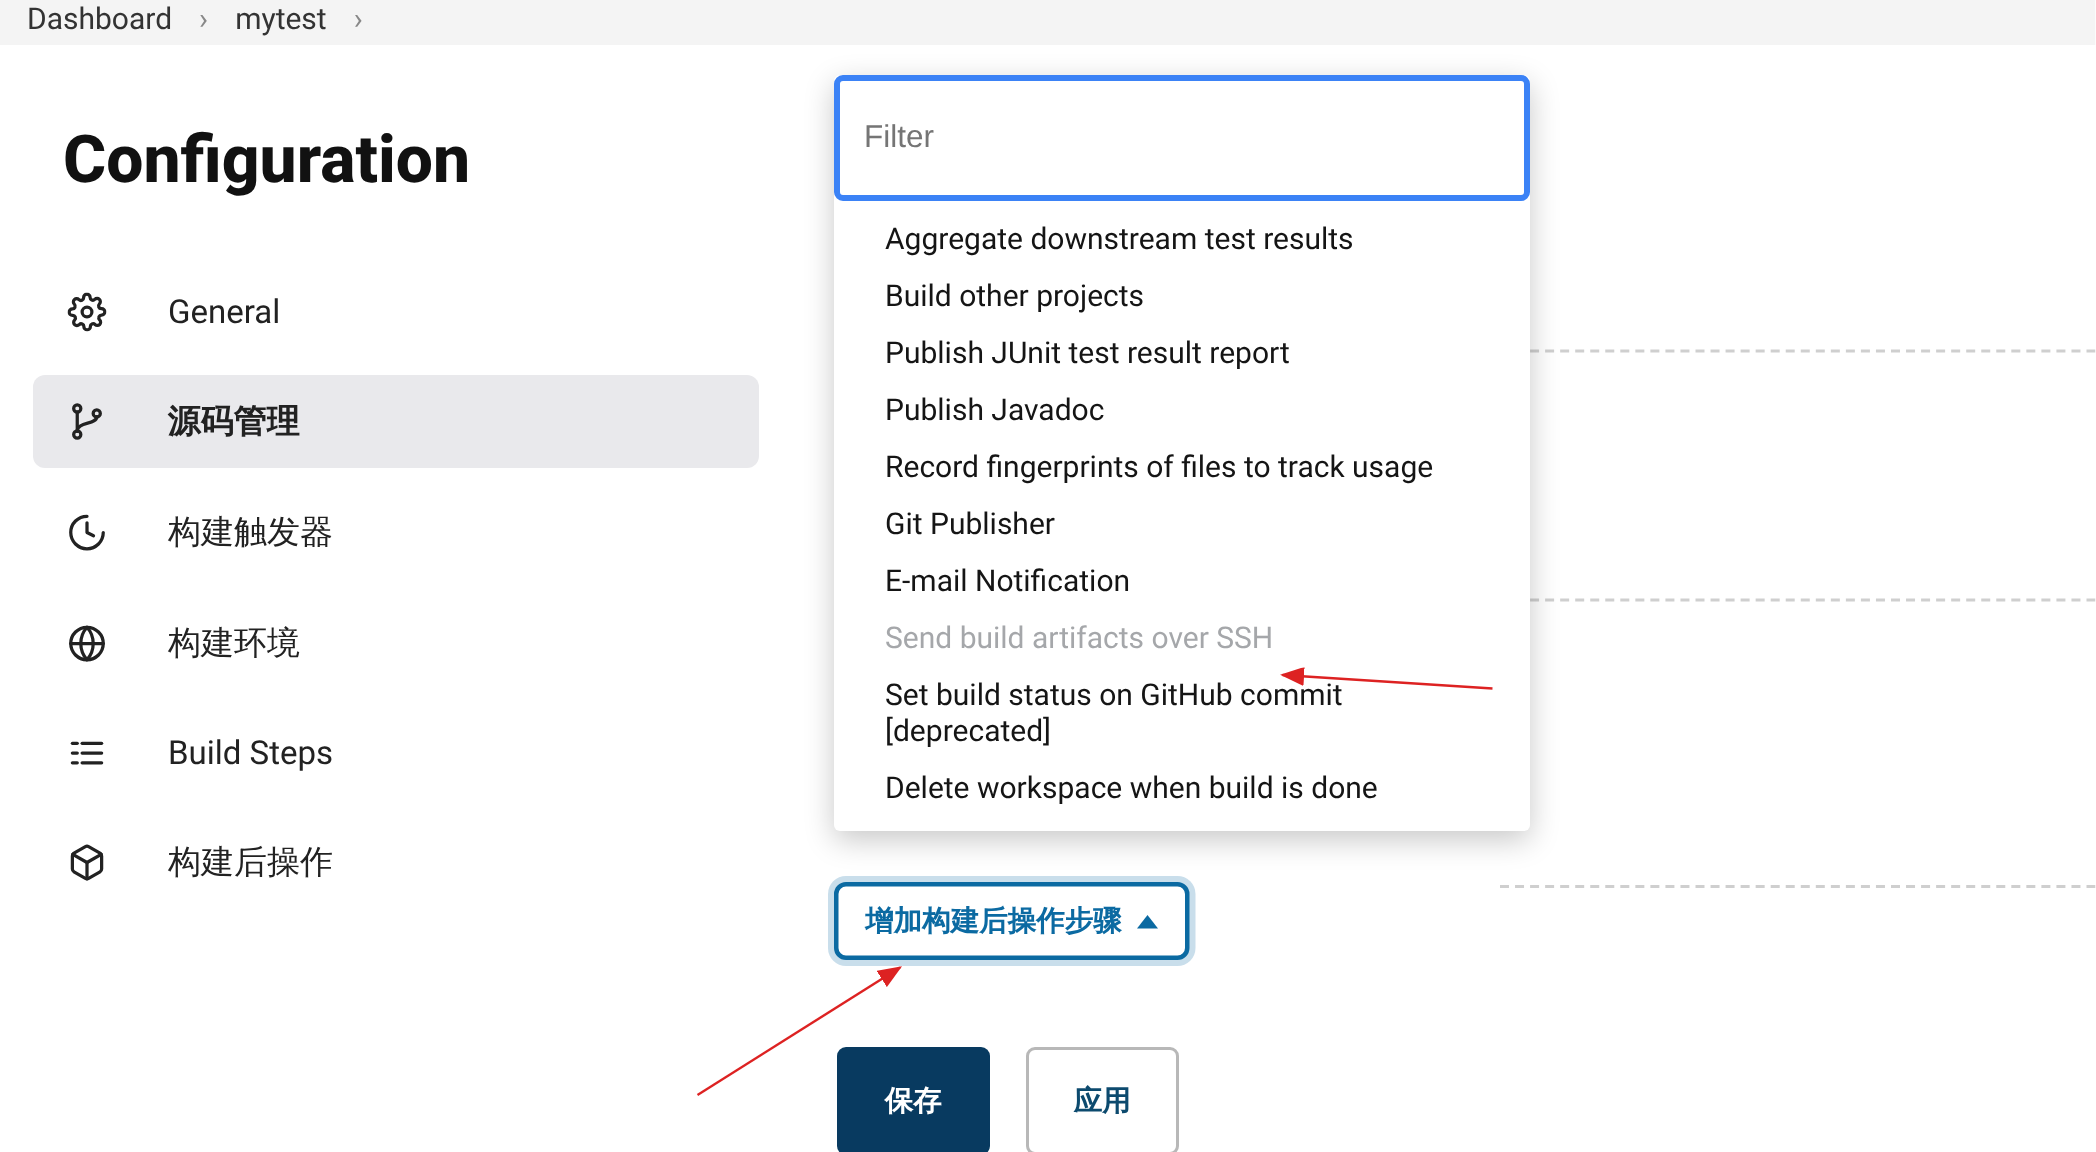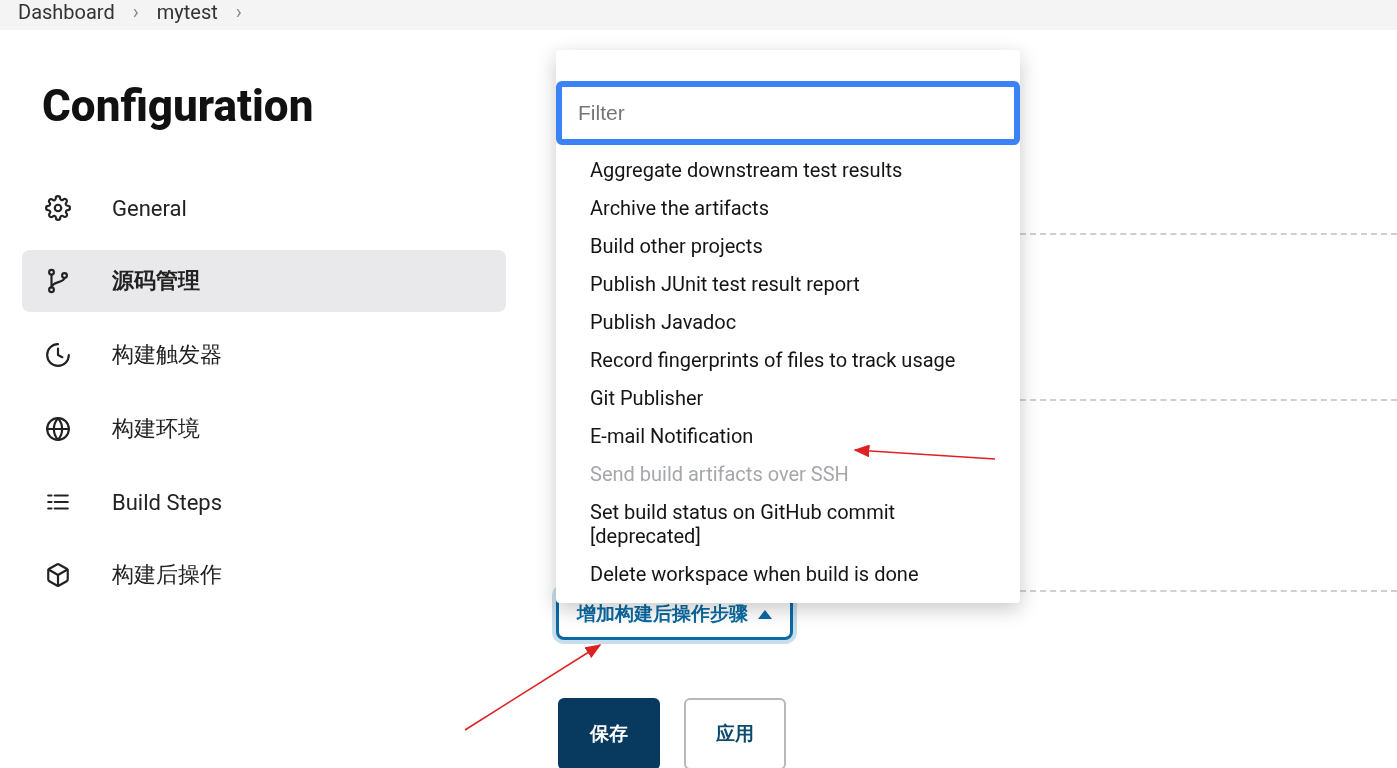--- a/index.html
+++ b/index.html
@@ -96,26 +96,25 @@
     top: 0;
     width: 464px;
     background: #fff;
     border-radius: 4px;
     box-shadow: 0 6px 20px rgba(0,0,0,0.22);
     z-index: 10;
   }
   .dropdown input {
     width: 100%;
     font-size: 21px;
-    padding: 14px 16px;
-    border: 6px solid #3b82f6;
+    padding: 26px 16px;
+    border: 4px solid #3b82f6;
     border-radius: 6px;
     outline: none;
     color: #555;
-    margin-top: 31px;
   }
   .dropdown ul {
     list-style: none;
     padding: 6px 0 10px 0;
   }
   .dropdown li {
     font-size: 20px;
     padding: 7px 34px;
     cursor: pointer;
     color: #151515;
@@ -275,21 +274,20 @@
   <div class="content">
 
     <hr class="dashed d1">
     <hr class="dashed d2">
     <hr class="dashed d3">
 
     <div class="dropdown">
       <input type="text" placeholder="Filter" style="">
       <ul>
         <li>Aggregate downstream test results</li>
-        <li>Archive the artifacts</li>
         <li>Build other projects</li>
         <li>Publish JUnit test result report</li>
         <li>Publish Javadoc</li>
         <li>Record fingerprints of files to track usage</li>
         <li>Git Publisher</li>
         <li>E-mail Notification</li>
         <li class="hovered">Send build artifacts over SSH</li>
         <li>Set build status on GitHub commit [deprecated]</li>
         <li>Delete workspace when build is done</li>
       </ul>

